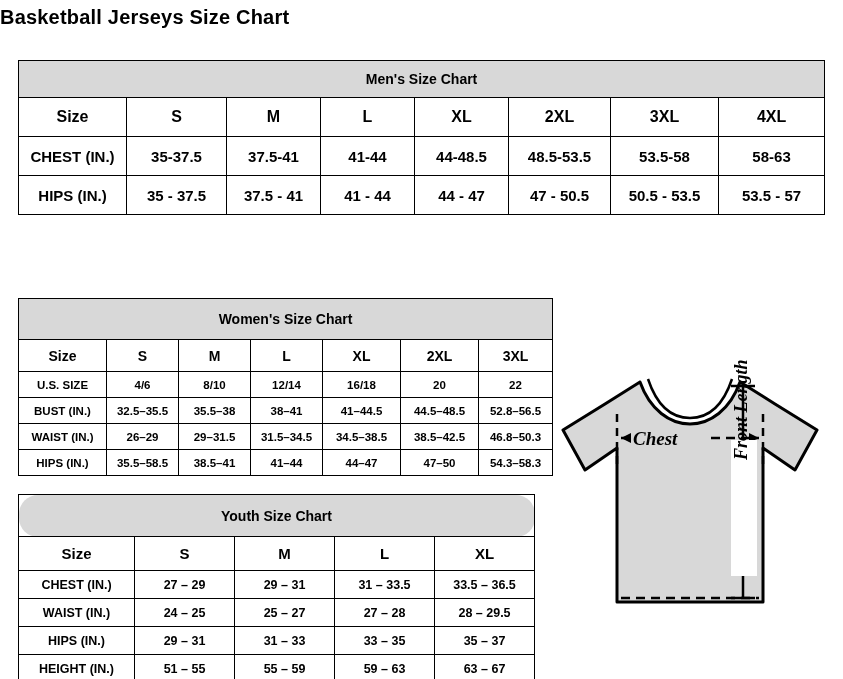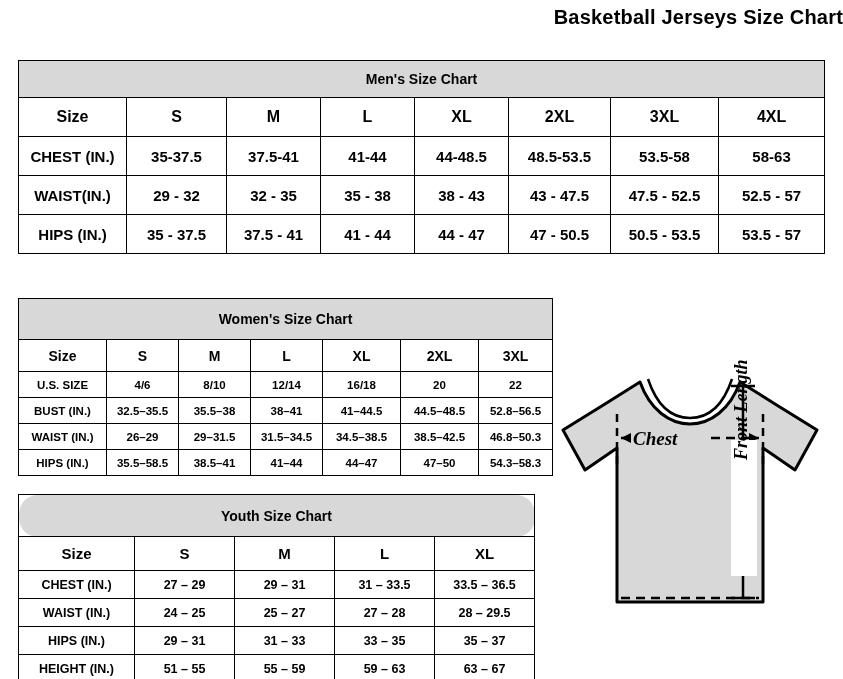--- a/index.html
+++ b/index.html
@@ -13,21 +13,21 @@
     position: relative;
     font-family: "Liberation Sans", sans-serif;
     color: #000000;
     overflow: hidden;
   }
   #page-title {
     position: absolute;
     top: 6px;
     left: 0;
     width: 843px;
-    text-align: right;
+    text-align: left;
     font-size: 20px;
     font-weight: bold;
     letter-spacing: 0.2px;
   }
 
   table.sizetable {
     border-collapse: collapse;
     table-layout: fixed;
     background: #ffffff;
   }
@@ -145,30 +145,20 @@
         </tr>
         <tr class="row">
           <td class="lbl">CHEST (IN.)</td>
           <td>35-37.5</td>
           <td>37.5-41</td>
           <td>41-44</td>
           <td>44-48.5</td>
           <td>48.5-53.5</td>
           <td>53.5-58</td>
           <td>58-63</td>
-        </tr>
-        <tr class="row">
-          <td class="lbl">WAIST(IN.)</td>
-          <td>29 - 32</td>
-          <td>32 - 35</td>
-          <td>35 - 38</td>
-          <td>38 - 43</td>
-          <td>43 - 47.5</td>
-          <td>47.5 - 52.5</td>
-          <td>52.5 - 57</td>
         </tr>
         <tr class="row">
           <td class="lbl">HIPS (IN.)</td>
           <td>35 - 37.5</td>
           <td>37.5 - 41</td>
           <td>41 - 44</td>
           <td>44 - 47</td>
           <td>47 - 50.5</td>
           <td>50.5 - 53.5</td>
           <td>53.5 - 57</td>

